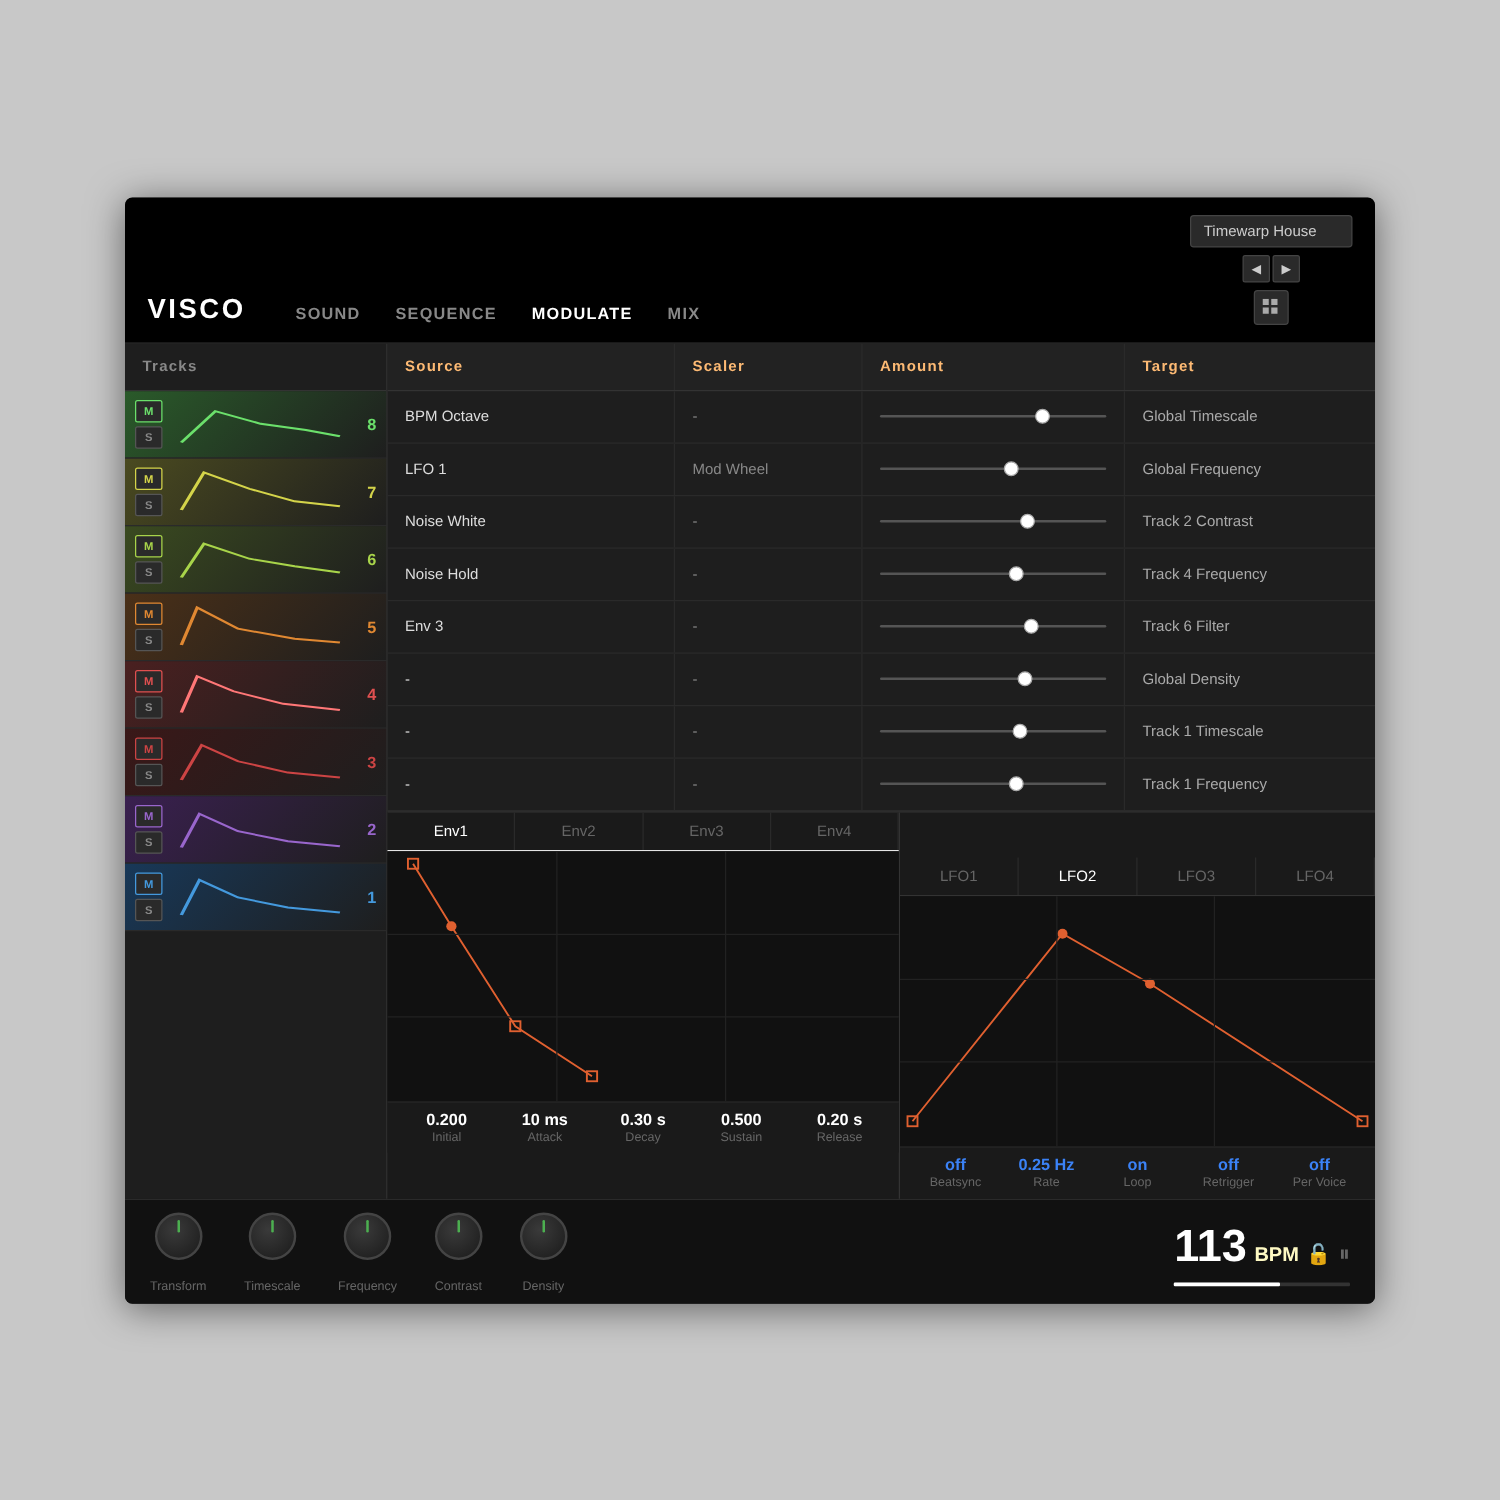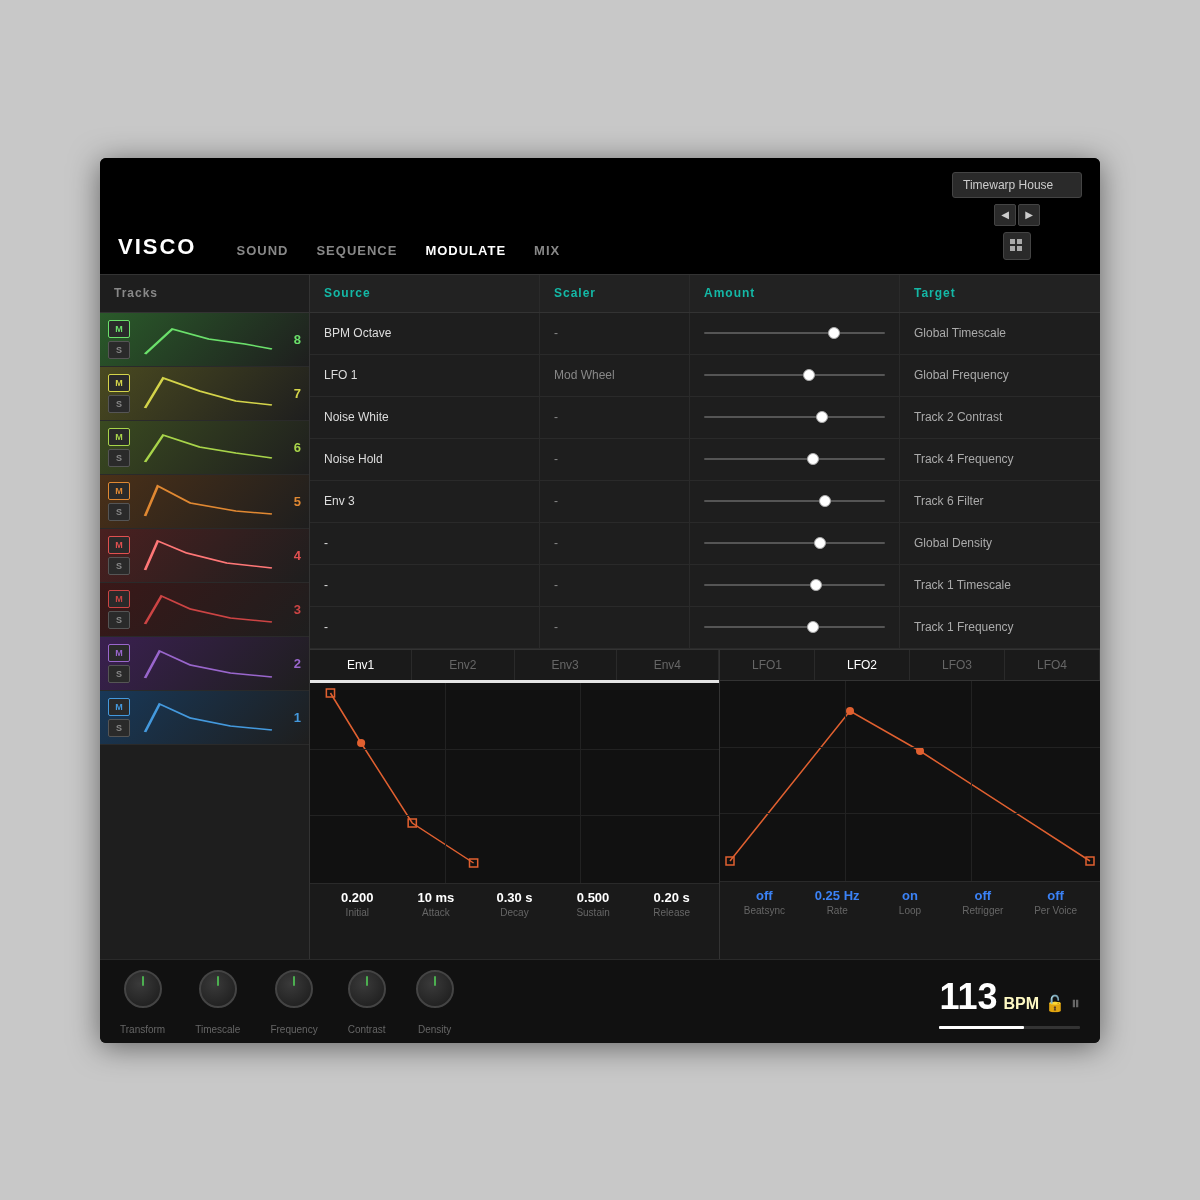--- a/index.html
+++ b/index.html
@@ -167,21 +167,21 @@
     }
     .mod-table-header {
       display: grid;
       grid-template-columns: 230px 150px 1fr 200px;
       background: #222;
       border-bottom: 1px solid #333;
       height: 38px;
     }
     .mod-col-header {
       padding: 0 14px;
-      color: #14b8a6;
+      color: #fdba74;
       font-size: 12px;
       font-weight: 600;
       letter-spacing: 1px;
       display: flex;
       align-items: center;
       border-right: 1px solid #2a2a2a;
     }
     .mod-row {
       display: grid;
       grid-template-columns: 230px 150px 1fr 200px;
@@ -239,21 +239,21 @@
       border-top: 1px solid #333;
       height: 310px;
     }
     .env-section {
       flex: 1;
       padding: 0;
       border-right: 1px solid #333;
     }
     .env-tabs {
       display: flex;
-      border-bottom: 3px solid #e5e5e5;
+      border-bottom: 1px solid #e5e5e5;
     }
     .env-tab {
       flex: 1;
       text-align: center;
       padding: 8px 0;
       font-size: 12px;
       color: #666;
       cursor: pointer;
       border-right: 1px solid #2a2a2a;
     }
@@ -287,20 +287,21 @@
       color: #666;
       margin-top: 2px;
     }
     .lfo-section {
       width: 380px;
       padding: 0;
     }
     .lfo-tabs {
       display: flex;
       border-bottom: 1px solid #333;
+      margin-top: 36px;
     }
     .lfo-tab {
       flex: 1;
       text-align: center;
       padding: 8px 0;
       font-size: 12px;
       color: #666;
       cursor: pointer;
       border-right: 1px solid #2a2a2a;
     }

